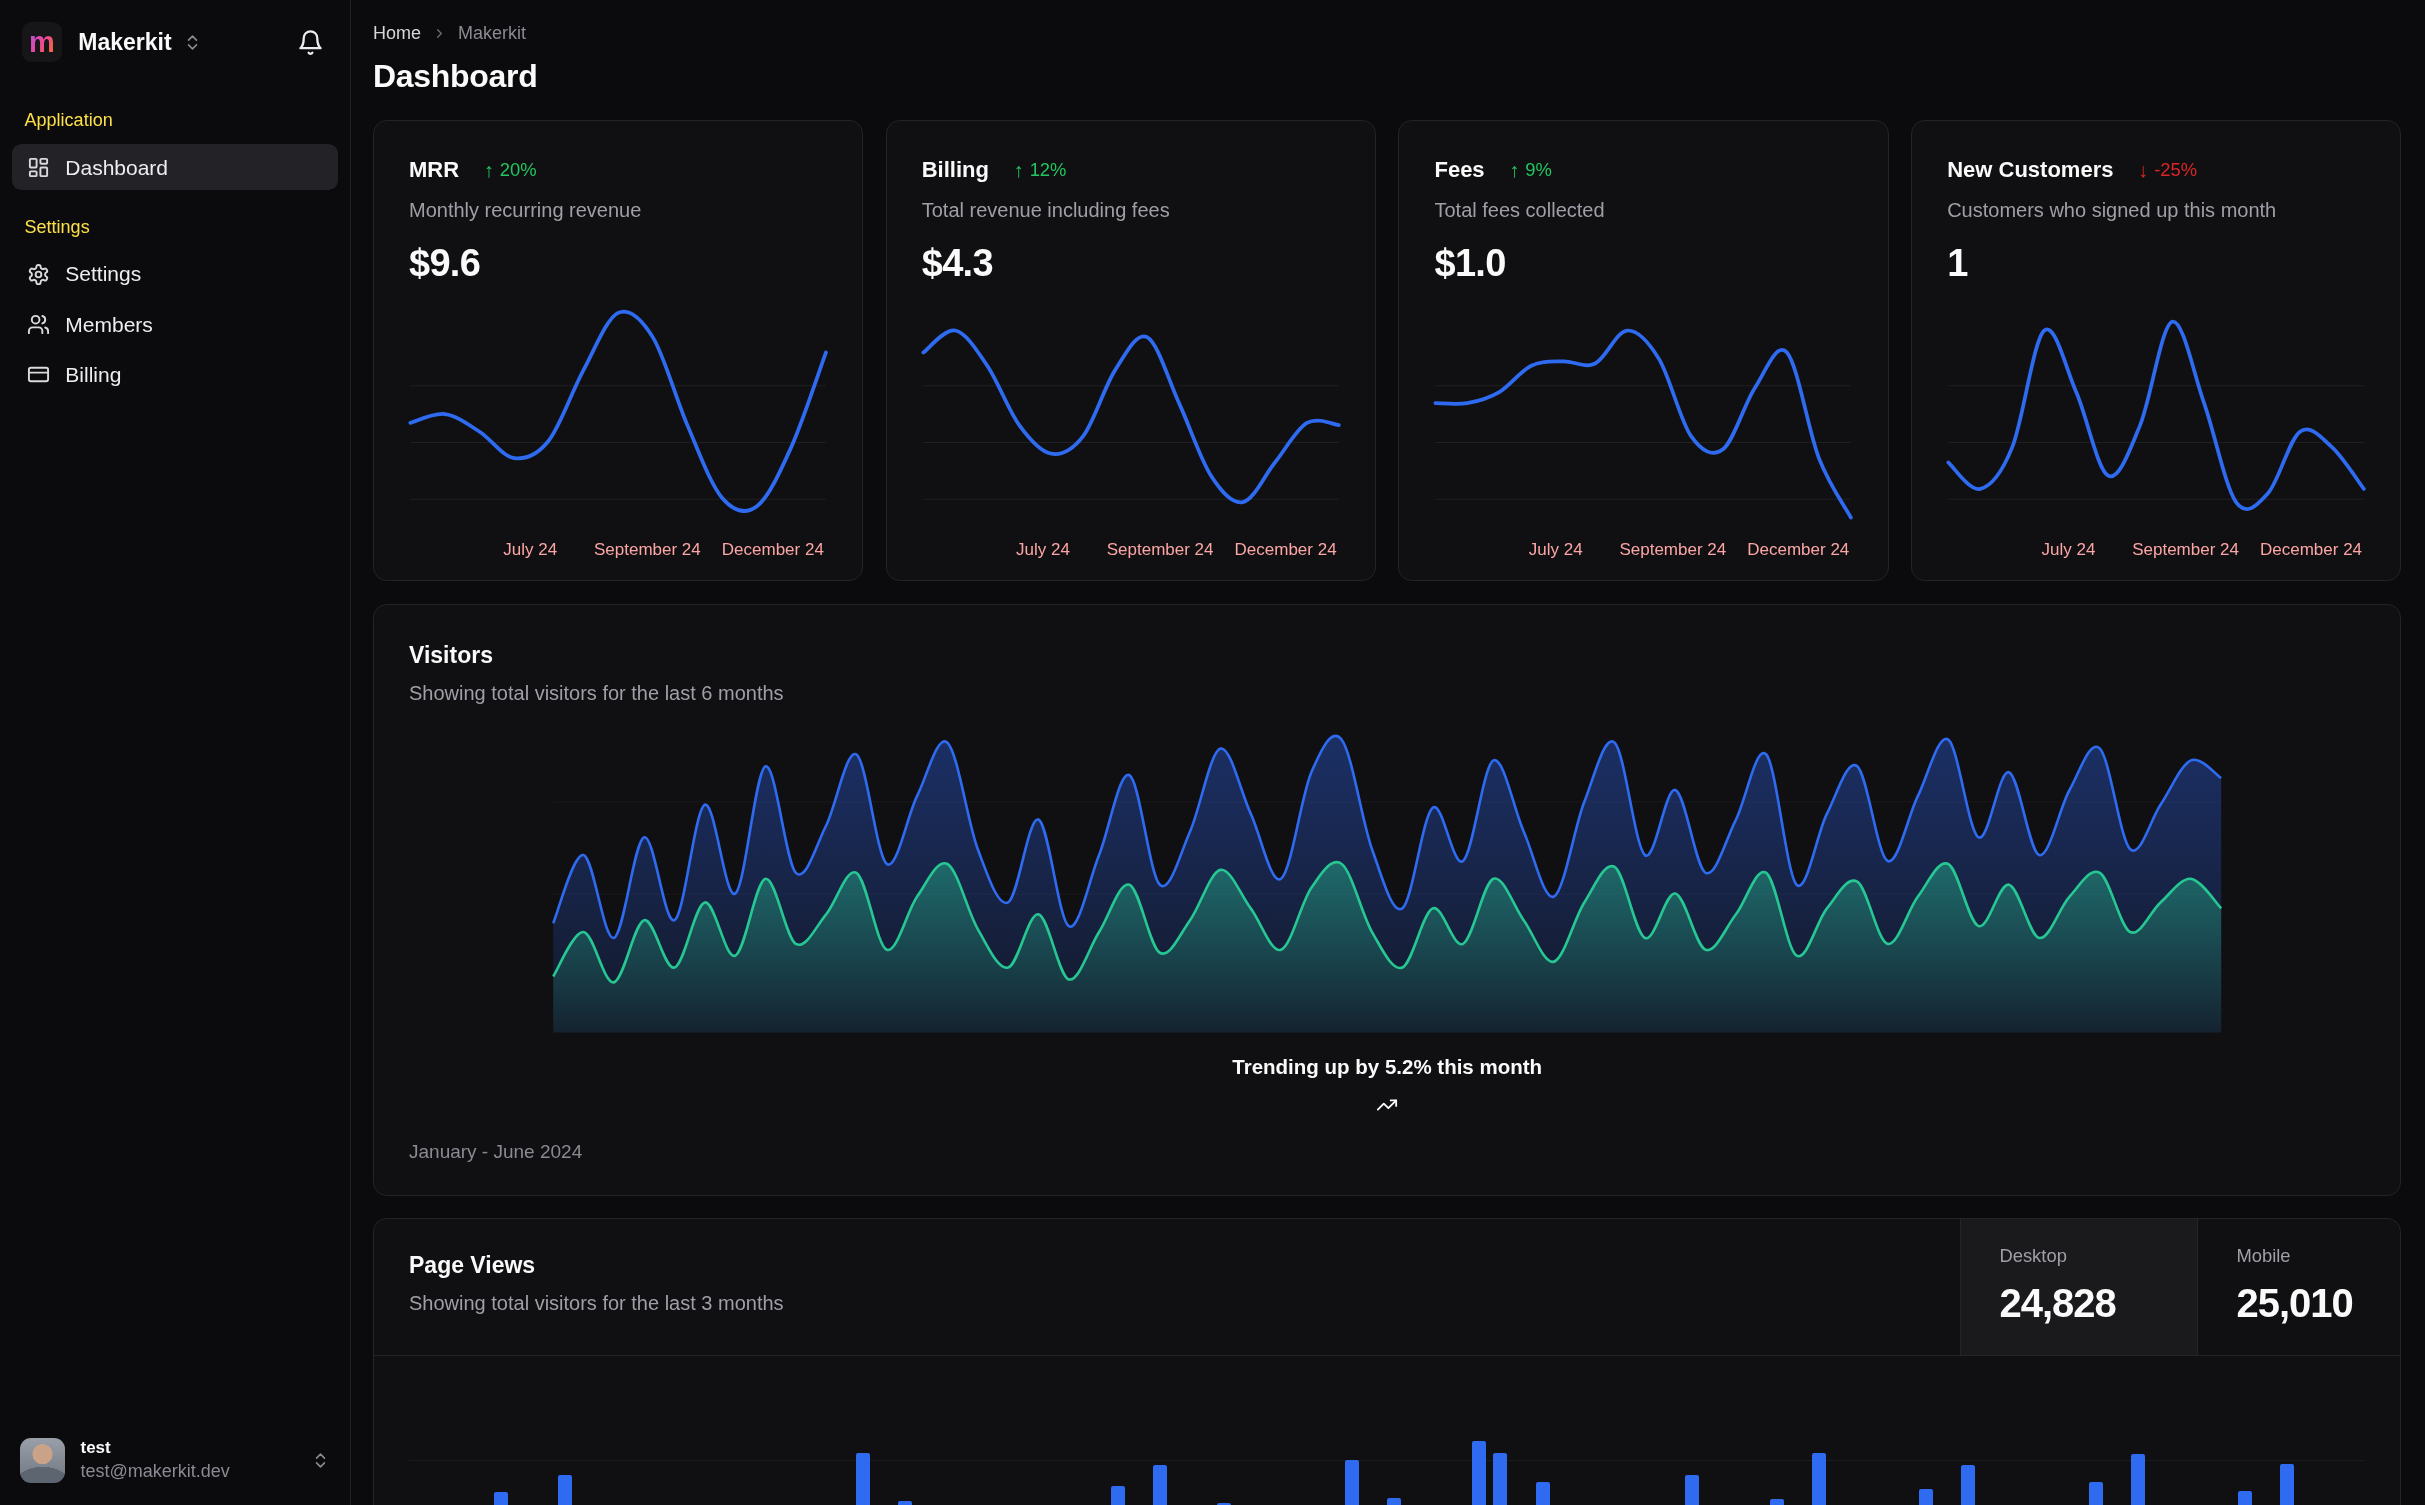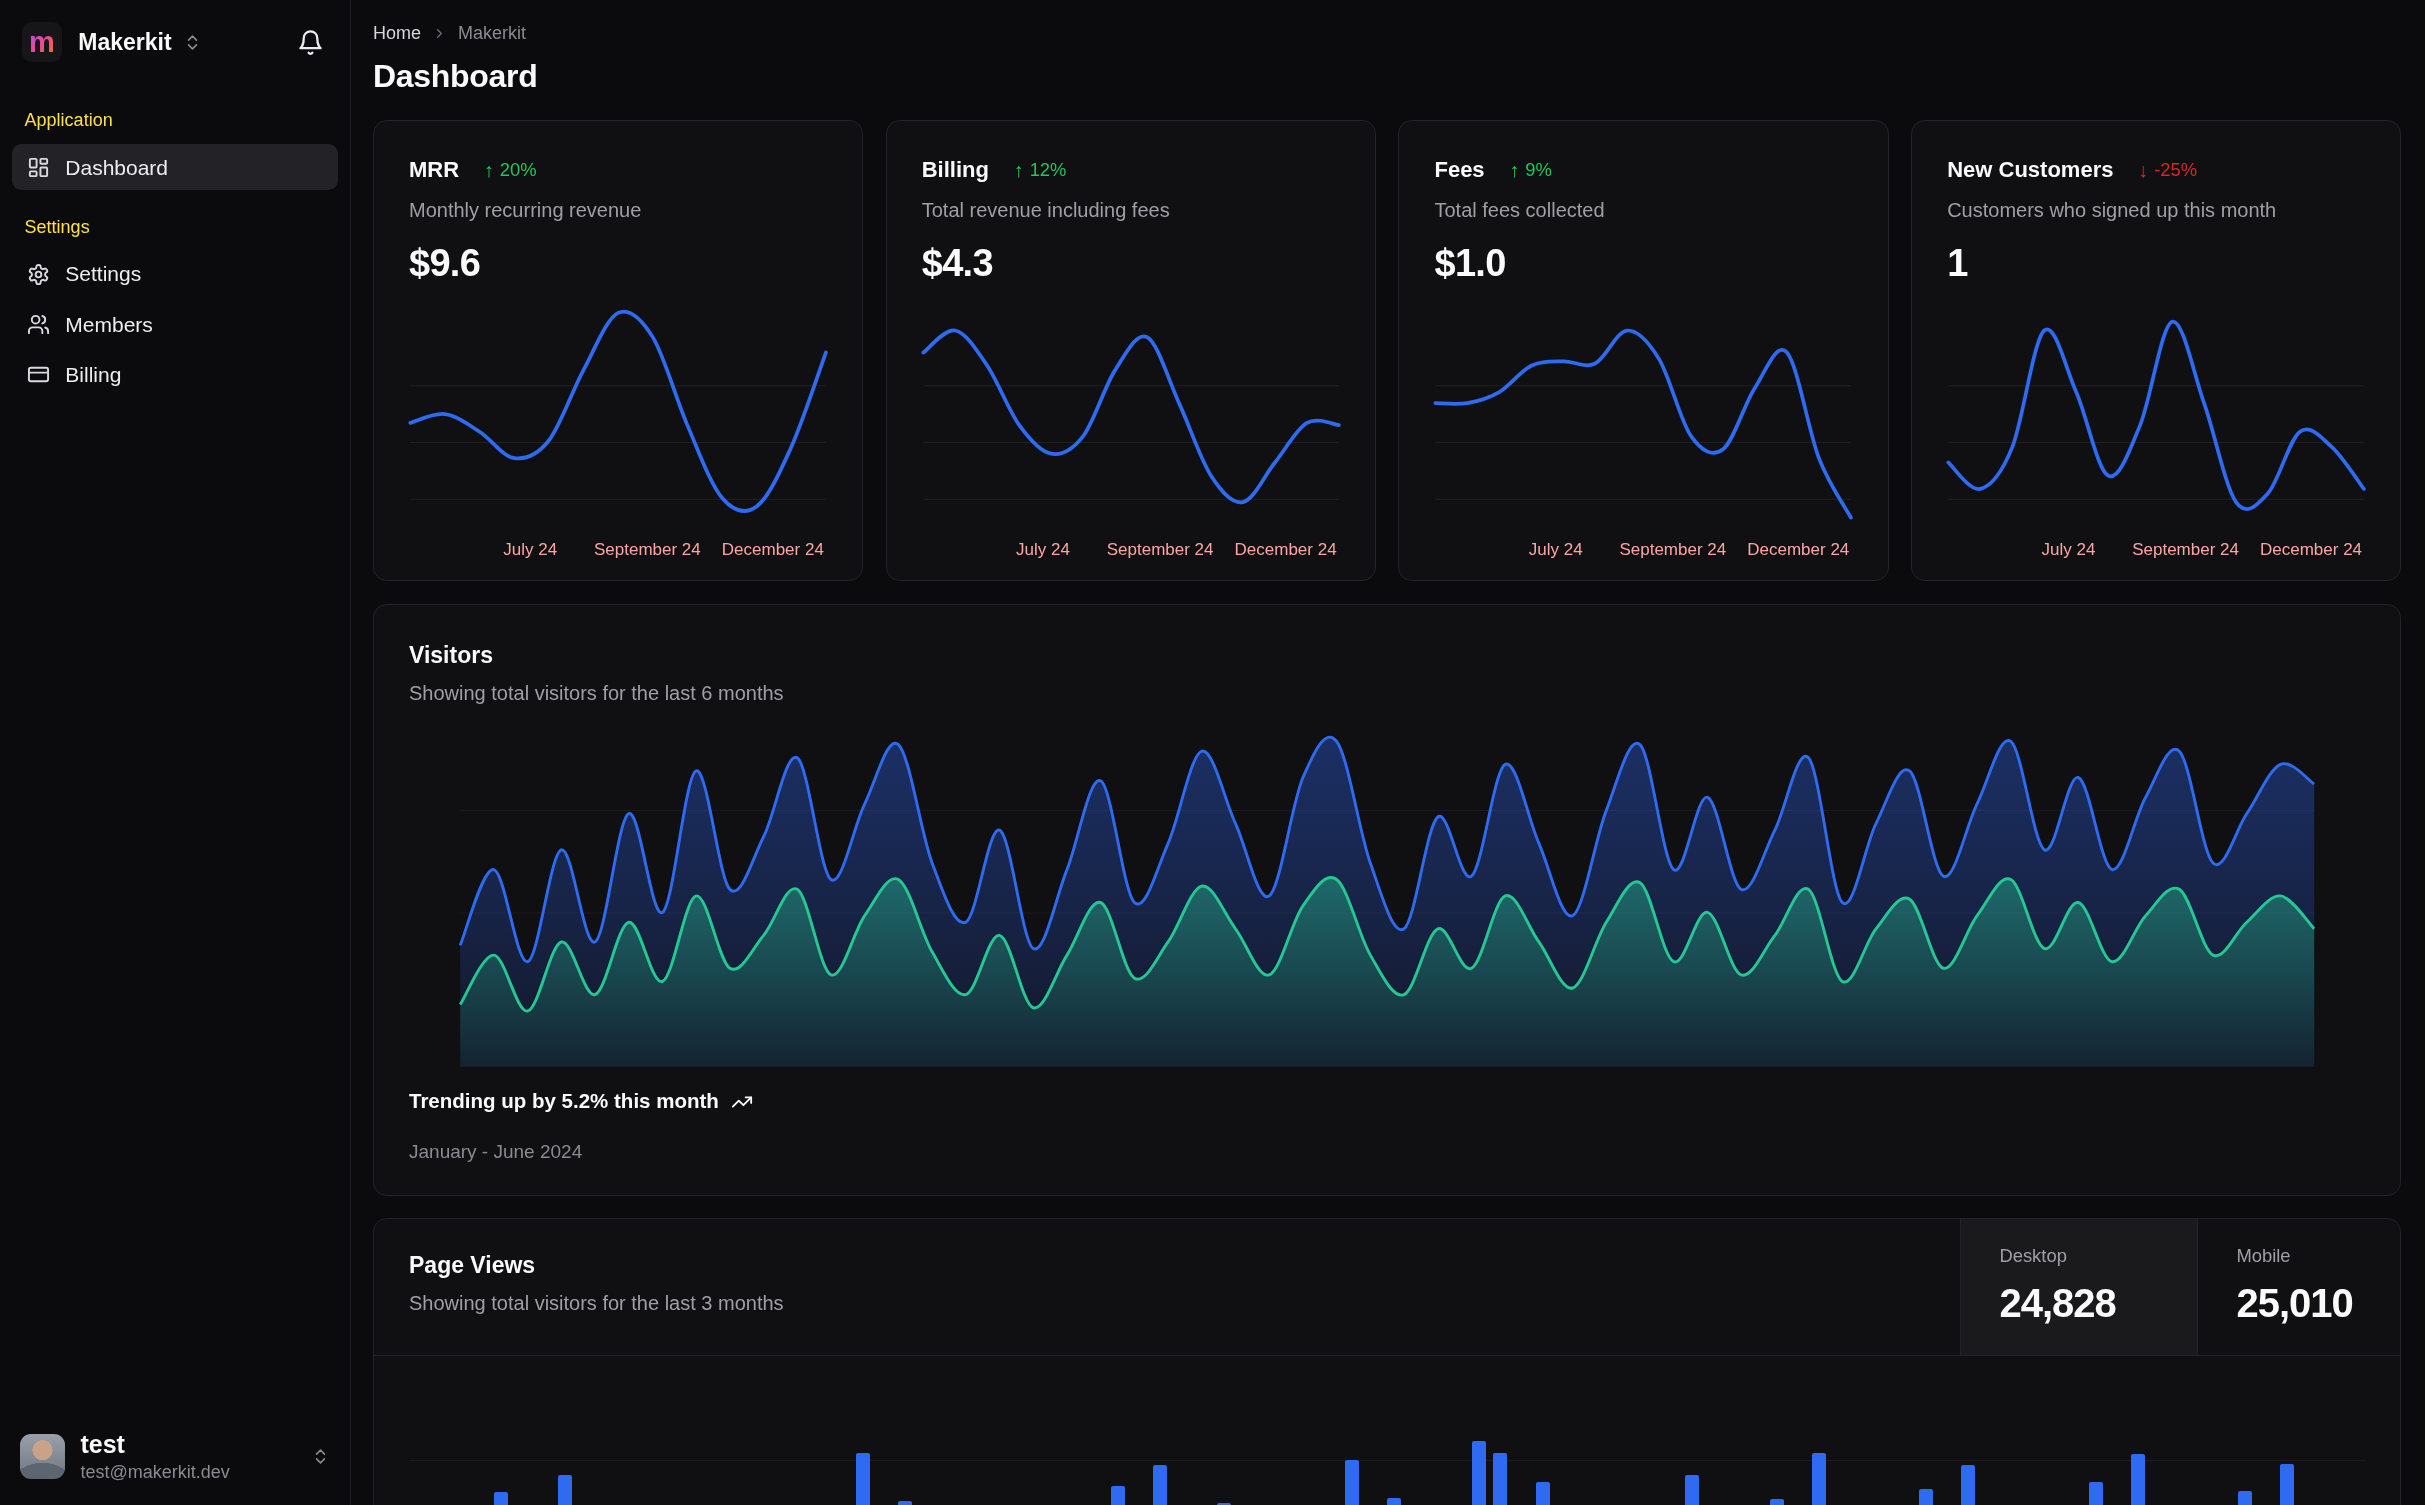--- a/index.html
+++ b/index.html
@@ -25,21 +25,21 @@
   .nav-item{display:flex;align-items:center;gap:15px;padding:0 15px;height:46px;border-radius:9.6px;
             font-size:21px;color:#ededf0;margin-bottom:4.1px;cursor:pointer;}
   .nav-item.active{background:#232327;}
   .nav-item .nicon{display:flex;color:#d9d9de;}
   .user-row{margin-top:auto;display:flex;align-items:center;gap:15px;padding:6.8px 8.2px;cursor:pointer;border-radius:9.6px;}
   .avatar{width:45px;height:45px;border-radius:11px;flex:none;
           background:radial-gradient(circle at 50% 36%,#c9a287 0 27%,rgba(0,0,0,0) 28%),
                      radial-gradient(ellipse 58% 34% at 50% 98%,#5d6570 0 99%,rgba(0,0,0,0) 100%),
                      linear-gradient(180deg,#99a0a9,#70767f);}
   .user-meta{line-height:1.2;min-width:0;}
-  .user-name{font-size:25px;font-weight:600;}
+  .user-name{font-size:17px;font-weight:600;}
   .user-email{font-size:18px;color:#8a8a93;margin-top:2.7px;}
   .user-caret{margin-left:auto;color:#8a8a93;display:flex;}
 
   
   .main{position:absolute;left:351px;top:0;right:0;bottom:0;padding:20.5px 24.6px 0 22px;}
   .breadcrumb{display:flex;align-items:center;gap:11px;font-size:18px;color:#d6d6db;}
   .breadcrumb .sep{display:flex;color:#6f6f78;}
   .breadcrumb .current{color:#8a8a93;}
   .page-title{font-size:32px;font-weight:700;margin-top:8.2px;letter-spacing:-0.3px;}
 
@@ -59,21 +59,21 @@
   .xlabels{height:24.6px;position:relative;color:#fca5a5;font-size:17px;margin-top:5.5px;}
   .xlabels span{position:absolute;transform:translateX(-50%);white-space:nowrap;}
   .xl-0{left:29%;} .xl-1{left:57%;} .xl-2{left:87%;}
 
   .visitors{height:592px;margin-top:22.5px;padding:34px 35px 29px;display:flex;flex-direction:column;}
   .panel-title{font-size:23px;font-weight:700;}
   .panel-sub{color:#9f9fa7;font-size:20px;margin-top:8.2px;}
   .visitors-chart{flex:1;margin-top:18px;position:relative;min-height:0;}
   #visitors-svg{position:absolute;inset:0;width:100%;height:100%;}
   .vfooter{margin-top:20.5px;}
-  .vfooter-main{display:flex;align-items:center;gap:12.3px;font-size:20.5px;font-weight:700;}
+  .vfooter-main{display:flex;align-items:center;gap:12.3px;font-size:20.5px;font-weight:700;flex-direction:column;}
   .vfooter-main .ticon{display:flex;color:#fafafa;}
   .vfooter-sub{color:#8a8a93;font-size:19px;margin-top:23px;font-weight:400;}
 
   .pageviews{height:437px;margin-top:22.5px;position:relative;overflow:hidden;padding:0;}
   .pv-header{display:flex;border-bottom:0.7px solid #232329;height:137px;}
   .pv-titles{padding:30px 35px;flex:1;}
   .pv-toggle{border-left:0.7px solid #232329;padding:23px 38px;display:flex;flex-direction:column;
              justify-content:center;cursor:pointer;}
   .pv-toggle.active{background:rgba(255,255,255,0.045);}
   .pv-toggle.t-desktop{width:237px;}

